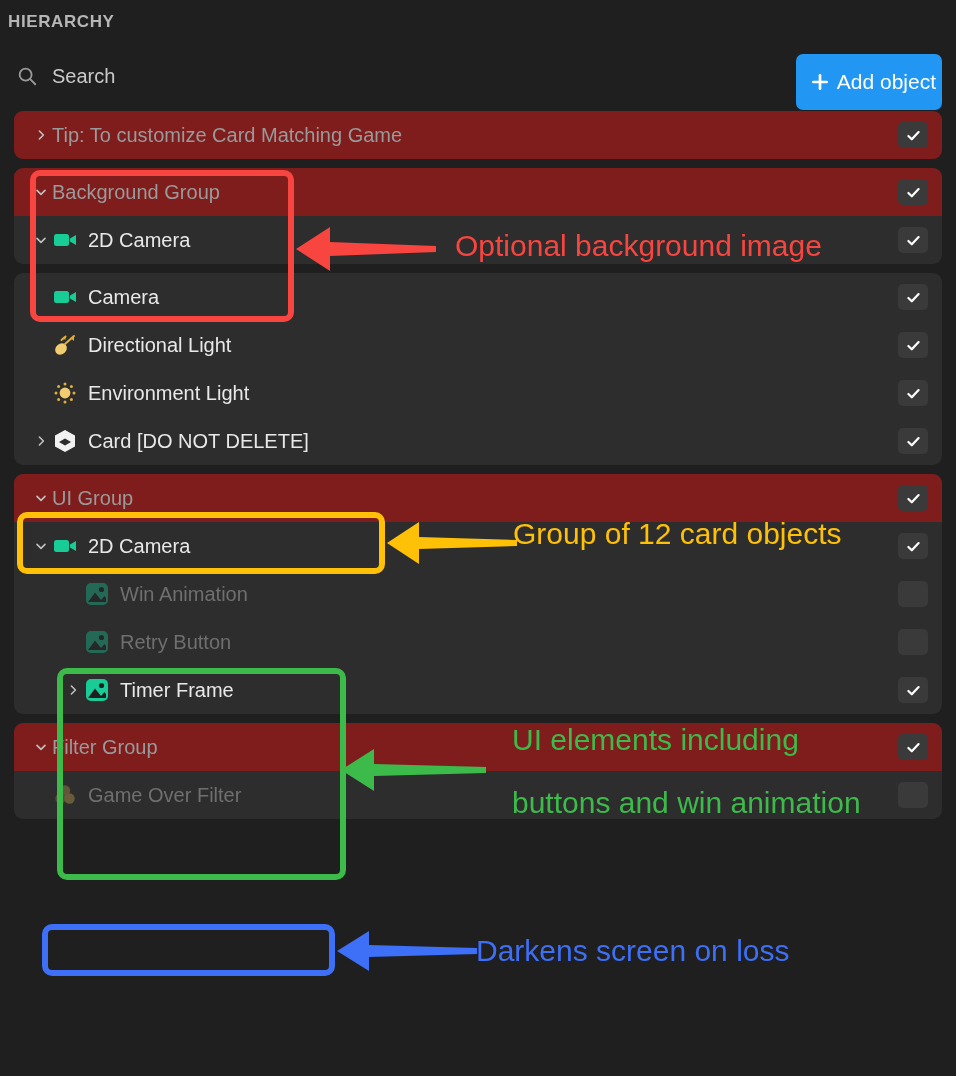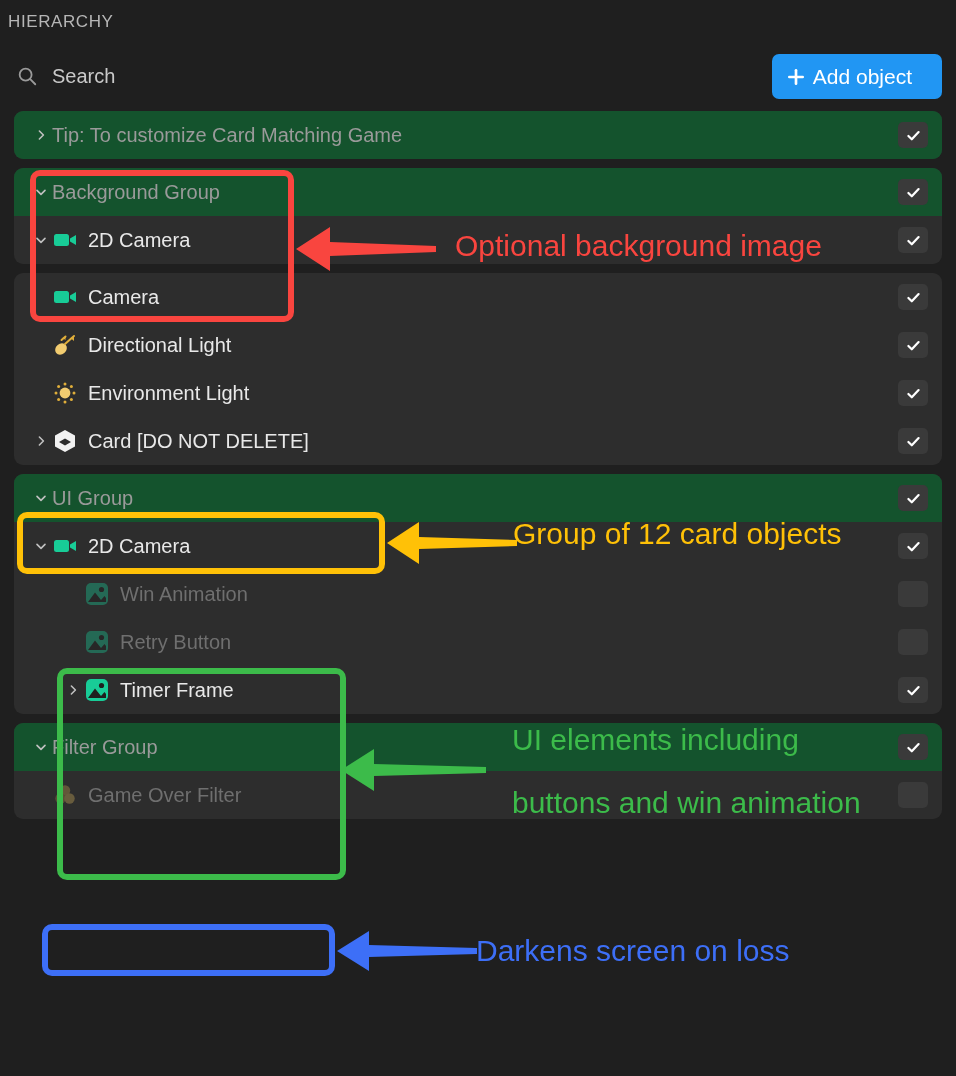--- a/index.html
+++ b/index.html
@@ -7,33 +7,33 @@
     width: 956px; height: 1076px;
     background: #1f1f1f;
     font-family: "Liberation Sans", sans-serif;
     overflow: hidden;
   }
   #root { position: relative; width: 956px; height: 1076px; }
 
   
   .panel-title {
     position: absolute; left: 8px; top: 12px;
-    font-size: 17px; font-weight: normal; letter-spacing: 0.6px;
+    font-size: 17px; font-weight: bold; letter-spacing: 0.6px;
     color: #b6b6b6;
   }
   .searchbar {
     position: absolute; left: 0px; top: 52px; width: 740px; height: 48px;
     display: flex; align-items: center; padding-left: 16px; gap: 14px;
   }
   .search-icon { width: 22px; height: 22px; flex: none; }
   .search-placeholder { font-size: 20px; color: #c9c9c9; }
 
   .add-btn {
     position: absolute; right: 14px; top: 54px;
-    height: 45px; padding: 0 30px 0 14px;
+    height: 56px; padding: 0 6px 0 14px;
     background: #2196f3; color: #fff; border: none; border-radius: 7px;
     display: flex; align-items: center; gap: 7px;
     font-family: "Liberation Sans", sans-serif;
     font-size: 21px; cursor: pointer;
   }
   .plus-icon { width: 20px; height: 20px; flex: none; }
 
   
   .tree { position: absolute; left: 0; top: 111px; width: 956px; }
   .group {
@@ -42,21 +42,21 @@
     border-radius: 9px;
     overflow: hidden;
   }
   .row {
     position: relative;
     height: 48px;
     display: flex; align-items: center;
     padding-right: 14px;
     cursor: pointer;
   }
-  .row.header-row { background: #14532d; text-align: right; }
+  .row.header-row { background: #7f1d1d; text-align: right; }
   .row .ind { flex: none; }
   .chev {
     width: 22px; height: 48px; flex: none;
     display: flex; align-items: center; justify-content: center;
   }
   .chev.empty { visibility: hidden; }
   .ticon { width: 26px; height: 26px; flex: none; margin-right: 10px; }
   .label { font-size: 20px; color: #e8e8e8; white-space: nowrap; }
   .row.group-label .label { color: #9a9a9a; }
   .row.dim .label { color: #6f6f6f; }

